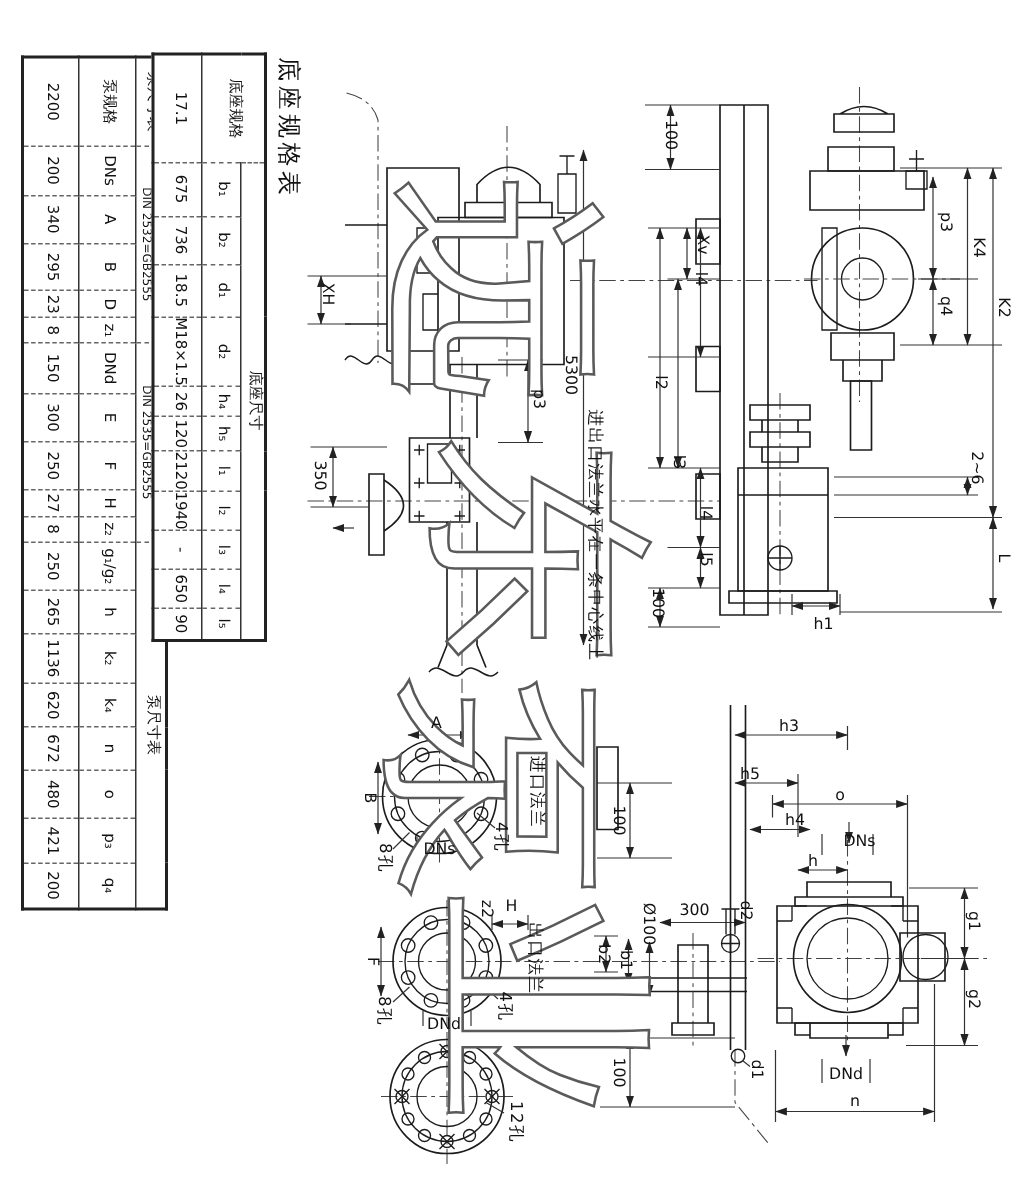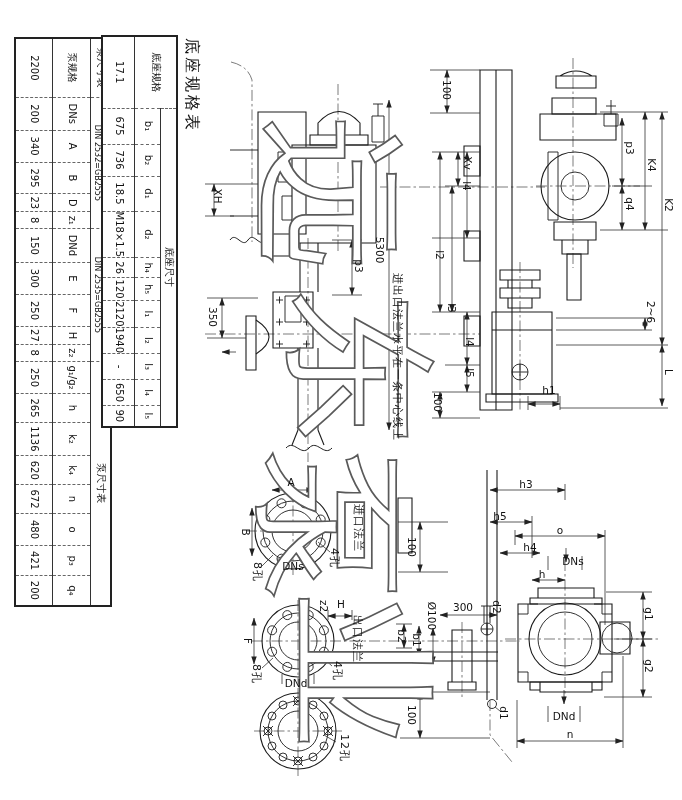--- a/index.html
+++ b/index.html
@@ -384,21 +384,21 @@
   <div id="labels">
       <div class="lbl v" style="left: 218px; top: 196px;">XH</div>
       <div class="lbl v" style="left: 447px; top: 90px;">100</div>
       <div class="lbl v" style="left: 468px; top: 163px;">Xv</div>
       <div class="lbl v" style="left: 467px; top: 186px;">l4</div>
       <div class="lbl v" style="left: 440px; top: 255px;">l2</div>
       <div class="lbl v" style="left: 452px; top: 308px;">l3</div>
       <div class="lbl v" style="left: 470px; top: 342px;">l4</div>
       <div class="lbl v" style="left: 470px; top: 373px;">l5</div>
       <div class="lbl v" style="left: 438px; top: 402px;">100</div>
-      <div class="lbl" style="left: 549px; top: 390px;">h1</div>
+      <div class="lbl" style="left: 549px; top: 416px;">h1</div>
       <div class="lbl v" style="left: 630px; top: 148px;">p3</div>
       <div class="lbl v" style="left: 652px; top: 165px;">K4</div>
       <div class="lbl v" style="left: 630px; top: 204px;">q4</div>
       <div class="lbl v" style="left: 669px; top: 205px;">K2</div>
       <div class="lbl v" style="left: 651px; top: 312px;">2~6</div>
       <div class="lbl v" style="left: 669px; top: 372px;">L</div>
       <div class="lbl v" style="left: 213px; top: 317px;">350</div>
       <div class="lbl v" style="left: 359px; top: 266px;">p3</div>
       <div class="lbl v" style="left: 380px; top: 250px;">5300</div>
       <div class="lbl v cjk" style="left: 397px; top: 357px;">进出口法兰水平在一条中心线上</div>

